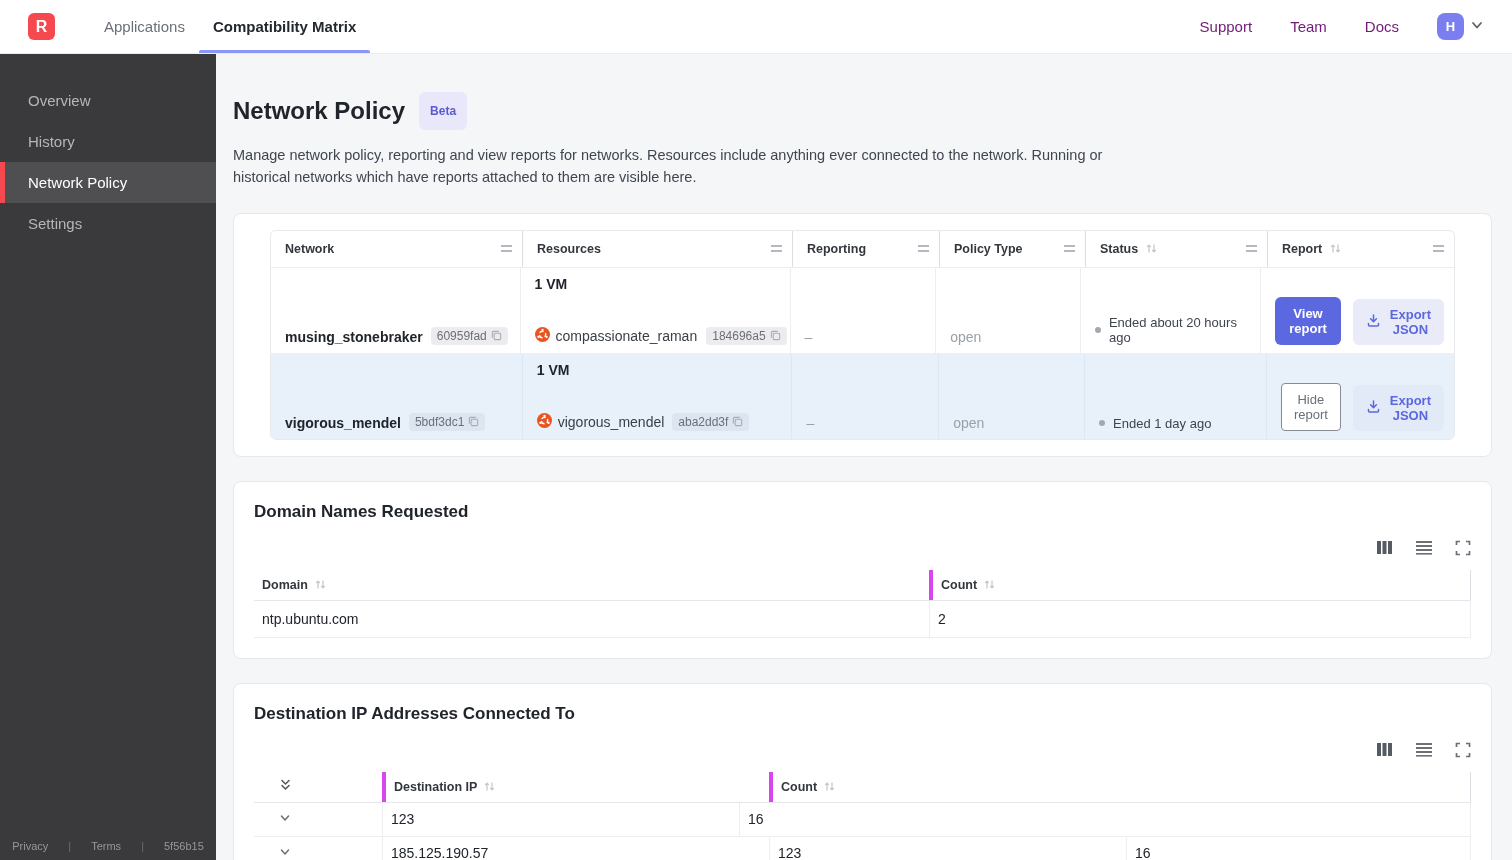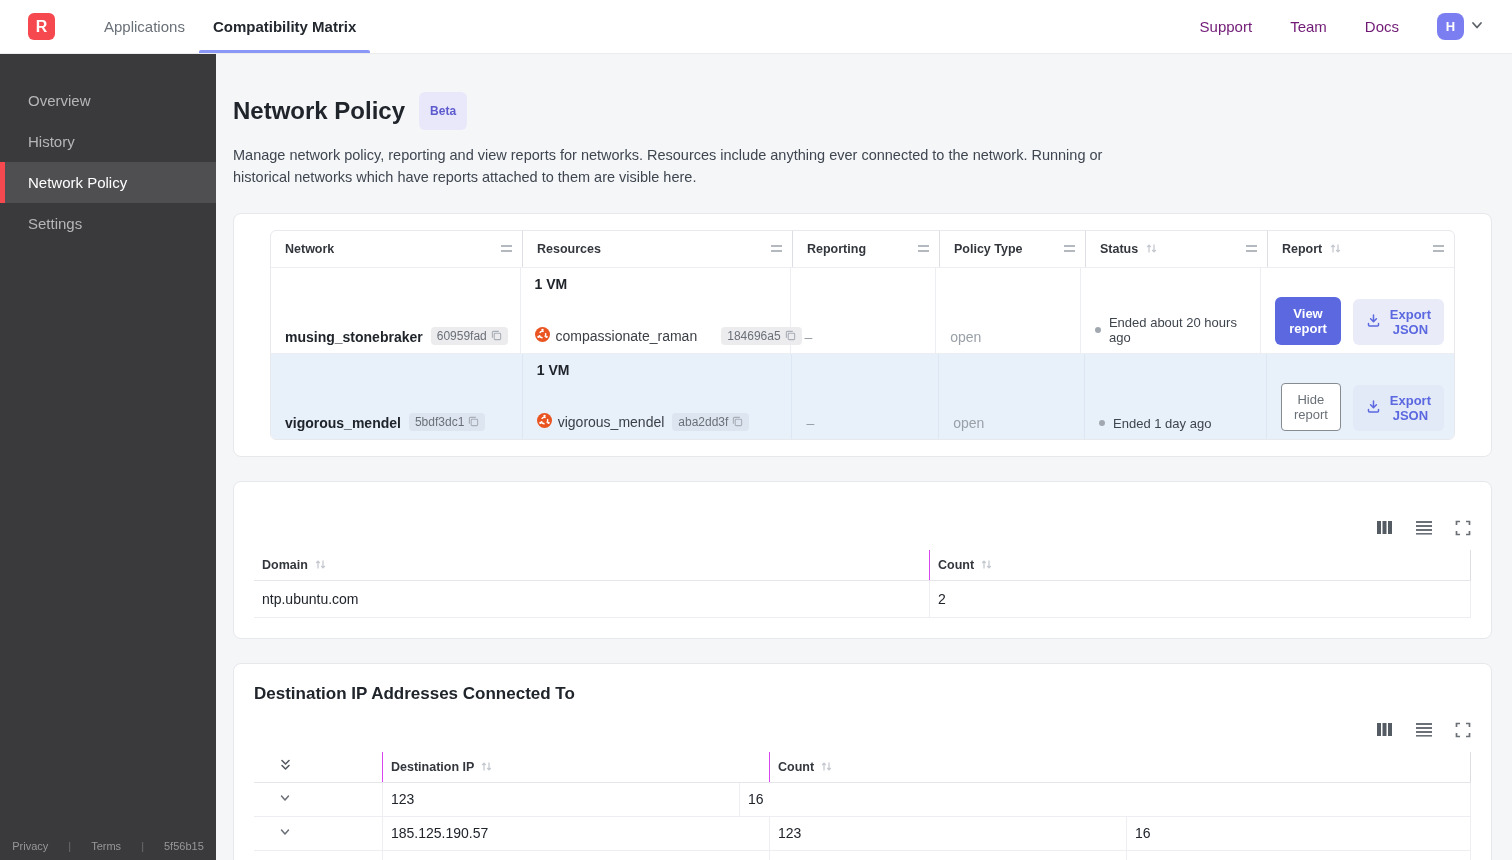--- a/index.html
+++ b/index.html
@@ -68,21 +68,21 @@
   
   .card-title { font-size:17px; font-weight:bold; color:#20242b; }
   .card-tools { display:flex; justify-content:flex-end; align-items:center; gap:22px; margin-top:18px; }
   .tool-ic { cursor:pointer; display:flex; align-items:center; }
 
   .flat-table { margin-top:14px; }
   .ft-head { display:flex; border-bottom:1px solid #e4e6ea; }
   .ft-hcell { display:flex; align-items:center; gap:6px; height:30px; padding:0 8px; font-size:12.5px; font-weight:bold; color:#33373d; }
   .ft-row { display:flex; border-bottom:1px solid #eceef1; }
   .ft-cell { display:flex; align-items:center; padding:0 8px; font-size:14px; color:#20242b; }
-  .v-l { border-left:1px solid #d946ef; }
+  .v-l { border-left:4px solid #d946ef; }
   .v-r { border-right:1px solid #dcdee3; }
   .bv-l { border-left:1px solid #eceef1; }
   .bv-r { border-right:1px solid #eceef1; }
 
   .d-domain { width:675px; } .d-count { flex:1; }
   .ft-row .ft-cell { height:36px; }
 
   .ip-exp { width:128px; padding-left:24px; } .ip-addr { width:387px; } .ip-port { width:357px; } .ip-count { flex:1; }
   .ip-table .ft-row .ft-cell { height:33px; }
 
@@ -213,21 +213,21 @@
             <span>
               <svg width="15" height="15" viewBox="0 0 16 16">
                   <circle cx="8" cy="8" r="8" fill="#e95420"></circle>
                   <circle cx="8" cy="8" r="3.4" fill="none" stroke="#fff" stroke-width="1.5" stroke-dasharray="4.7 2.4" stroke-dashoffset="2"></circle>
                   <circle cx="8" cy="3" r="1.25" fill="#fff"></circle>
                   <circle cx="3.7" cy="10.5" r="1.25" fill="#fff"></circle>
                   <circle cx="12.3" cy="10.5" r="1.25" fill="#fff"></circle>
                 </svg>
             </span>
             <span>compassionate_raman</span>
-            <span class="id-badge" style="margin-left:18px">
+            <span class="id-badge" style="margin-left:3px">
               <span>184696a5</span>
               <span class="copy-ic">
                 <svg width="11" height="11" viewBox="0 0 12 12">
                     <rect x="3.5" y="3.5" width="7" height="7" rx="1" fill="none" stroke="#a9aeb6" stroke-width="1.2"></rect>
                     <path d="M8.5 1.5 H2.5 a1 1 0 0 0 -1 1 V8.5" fill="none" stroke="#a9aeb6" stroke-width="1.2"></path>
                   </svg>
               </span>
             </span>
           </span>
         </div>
@@ -308,20 +308,21 @@
                 </svg>
             </span>
             <span>Export JSON</span>
           </button>
         </div>
       </div>
     </div>
   </section>
 
   <section class="card pad" style="padding:20px">
+    <h2 class="card-title">Domain Names Requested</h2>
     <div class="card-tools">
       <span class="tool-ic">
         <svg width="17" height="15" viewBox="0 0 17 15">
             <rect x="1" y="1" width="4" height="13" fill="#555b63"></rect>
             <rect x="6.5" y="1" width="4" height="13" fill="#555b63"></rect>
             <rect x="12" y="1" width="4" height="13" fill="#555b63"></rect>
           </svg>
       </span>
       <span class="tool-ic">
         <svg width="18" height="15" viewBox="0 0 18 15">

